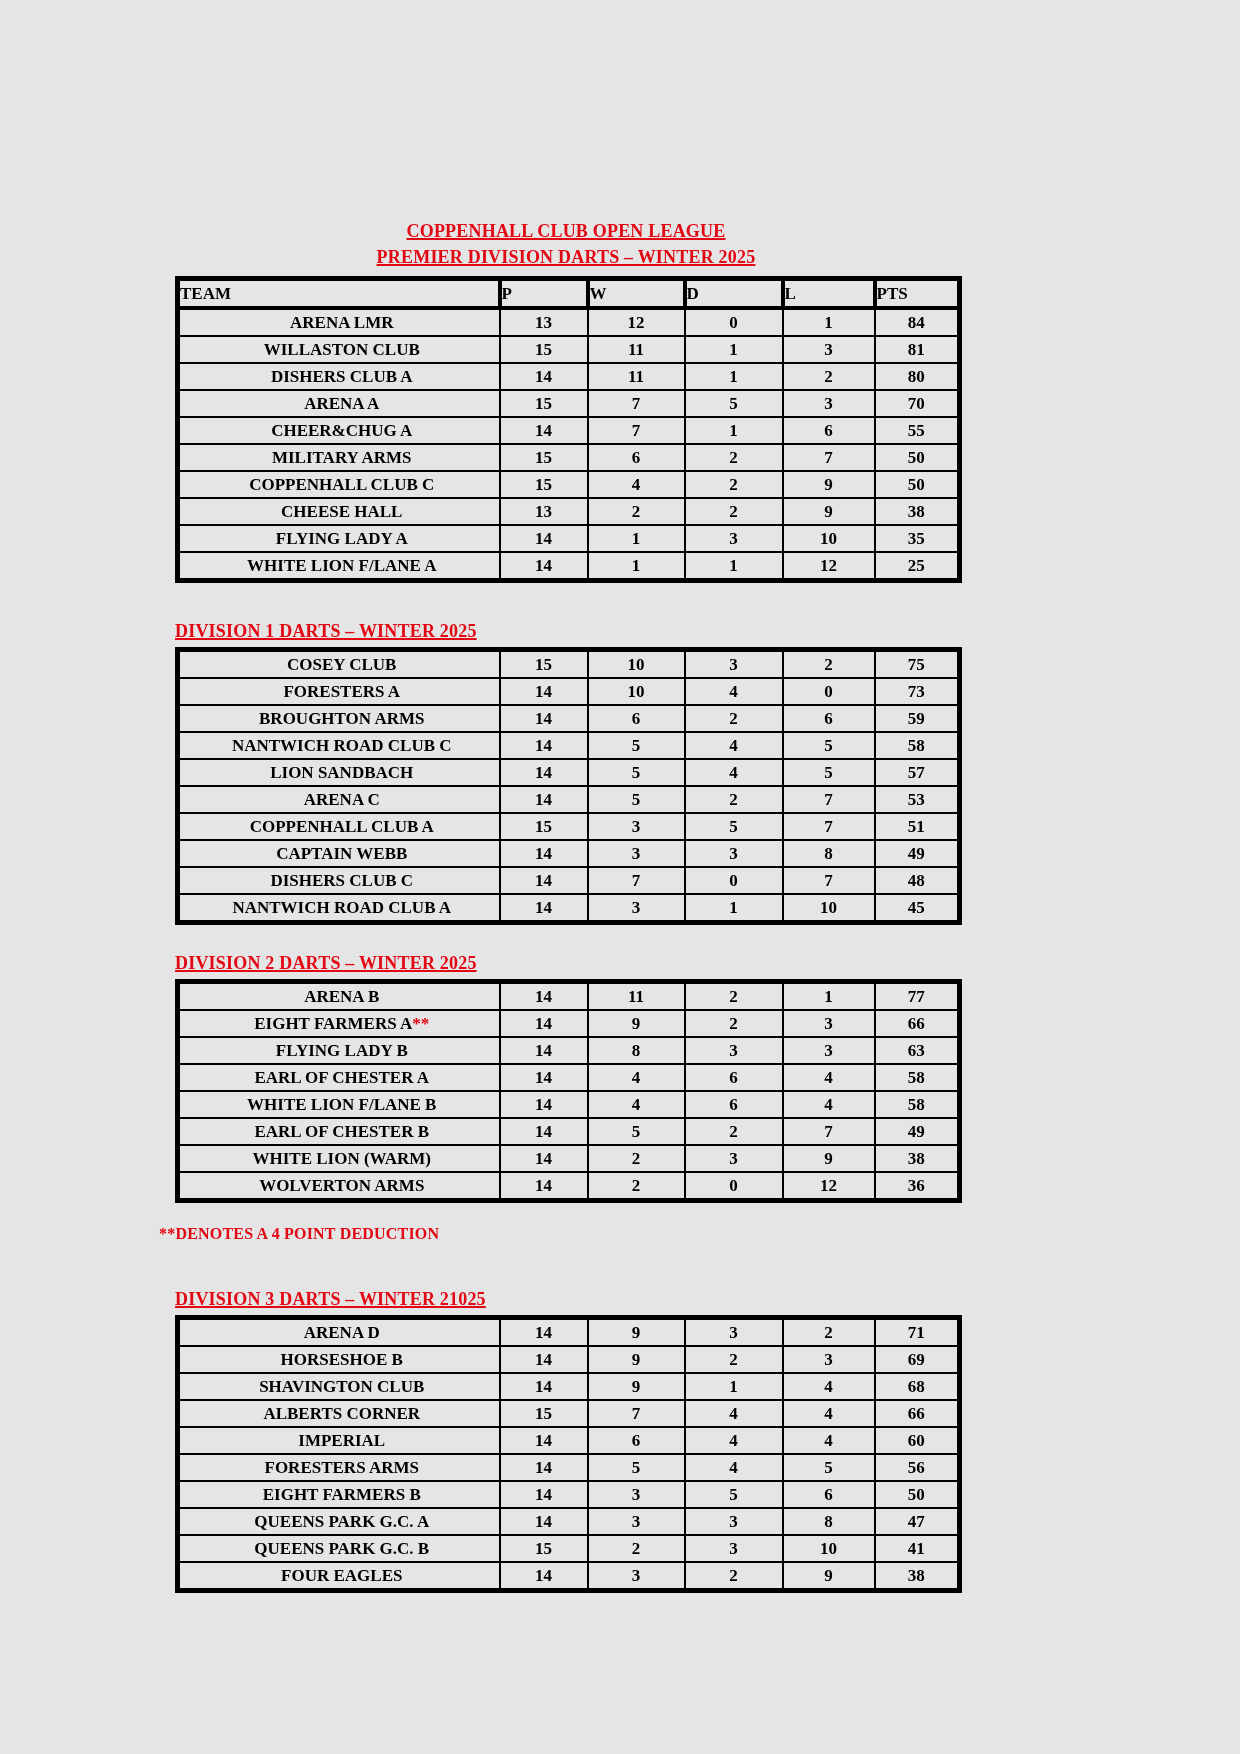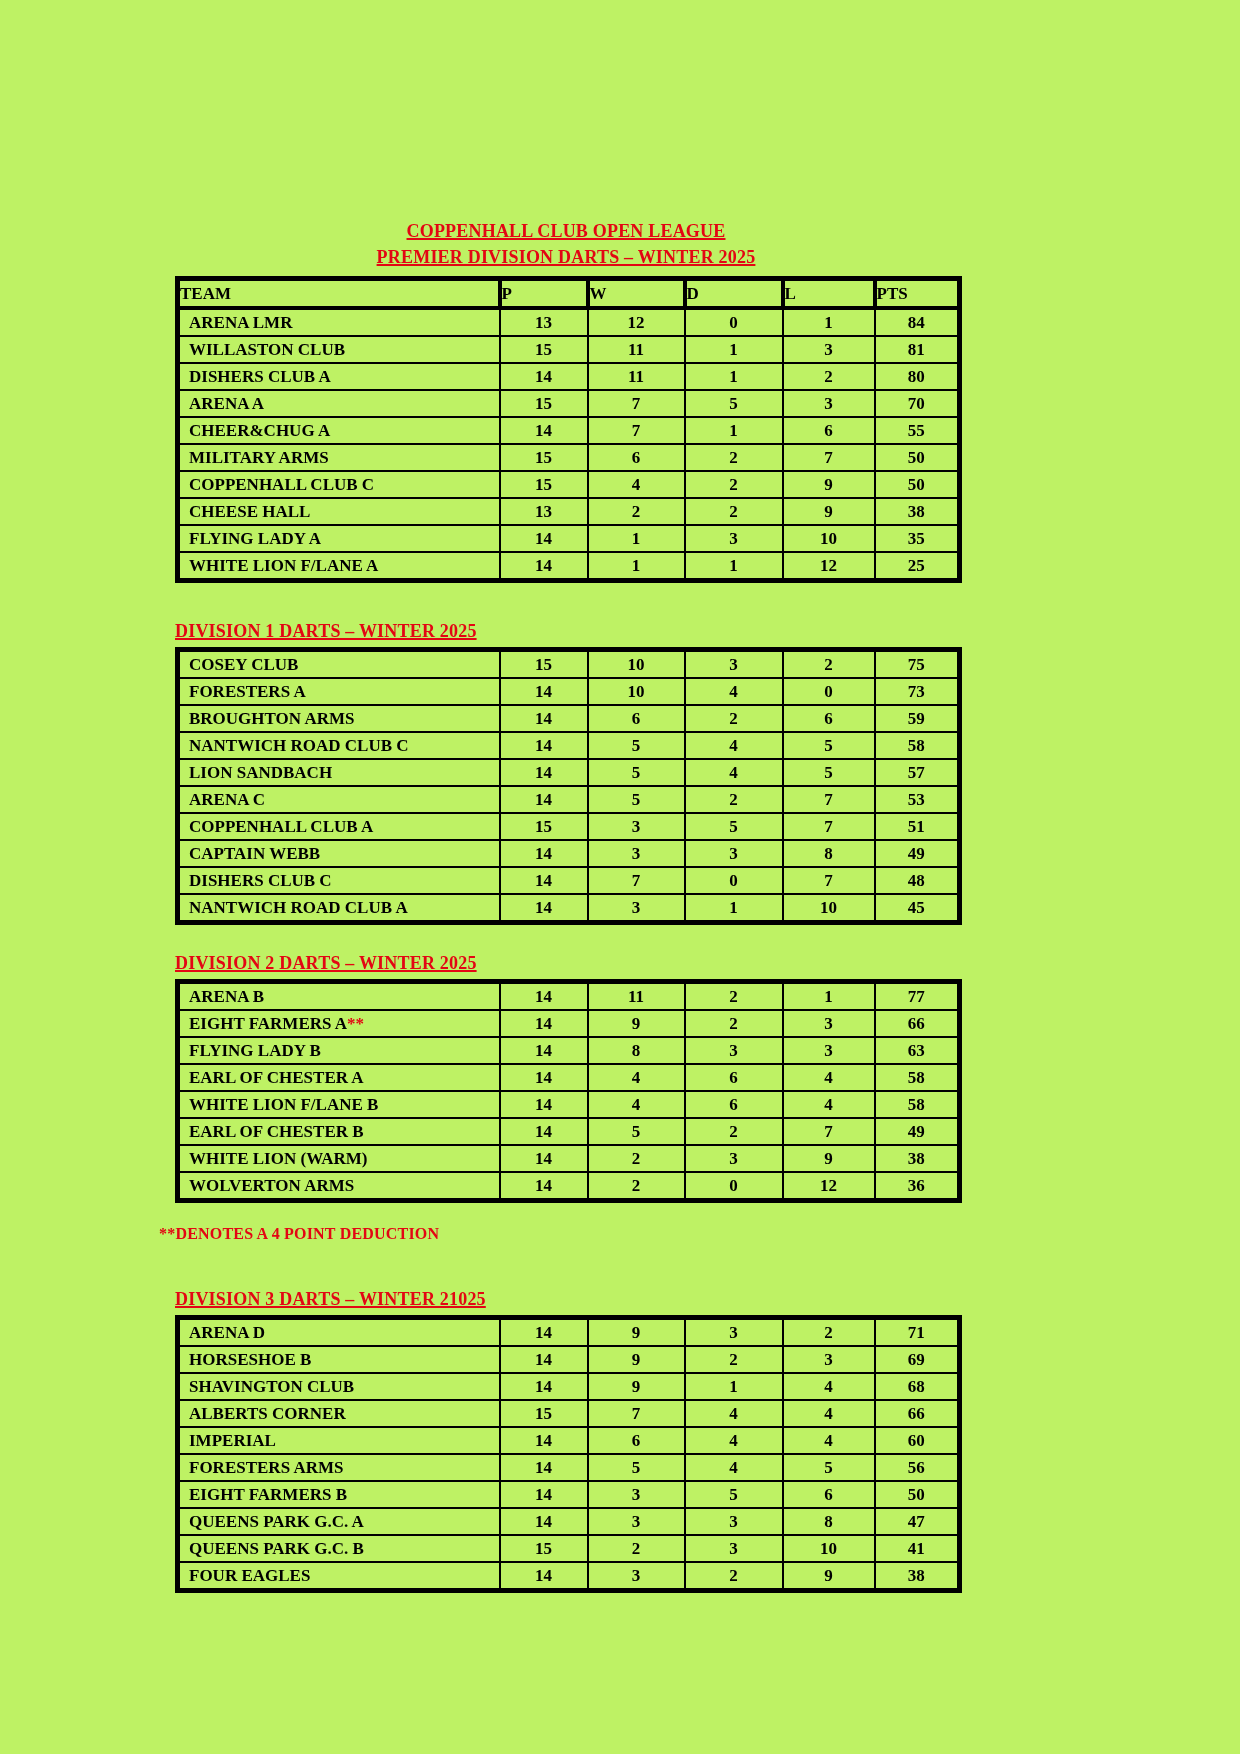--- a/index.html
+++ b/index.html
@@ -4,21 +4,21 @@
 <style>
   html, body {
     margin: 0;
     padding: 0;
     background: #ffffff;
   }
   .page {
     position: relative;
     width: 1240px;
     height: 1754px;
-    background: #bef264;
+    background: #e5e5e5;
     font-family: "Liberation Serif", "DejaVu Serif", serif;
     font-weight: bold;
     color: #000000;
     overflow: hidden;
   }
   .content {
     position: absolute;
     left: 175px;
     top: 218px;
     width: 782px;
@@ -71,21 +71,21 @@
   }
   table.league td {
     border: 2px solid #000000;
     font-size: 17px;
     height: 25px;
     padding: 0 4px;
     overflow: hidden;
     white-space: nowrap;
   }
   table.league td.team {
-    text-align: left;
+    text-align: center;
     padding-left: 9px;
   }
   table.league td.num {
     text-align: center;
   }
   .red { color: #e30613; }
 
   .footnote {
     color: #e30613;
     font-size: 16px;

